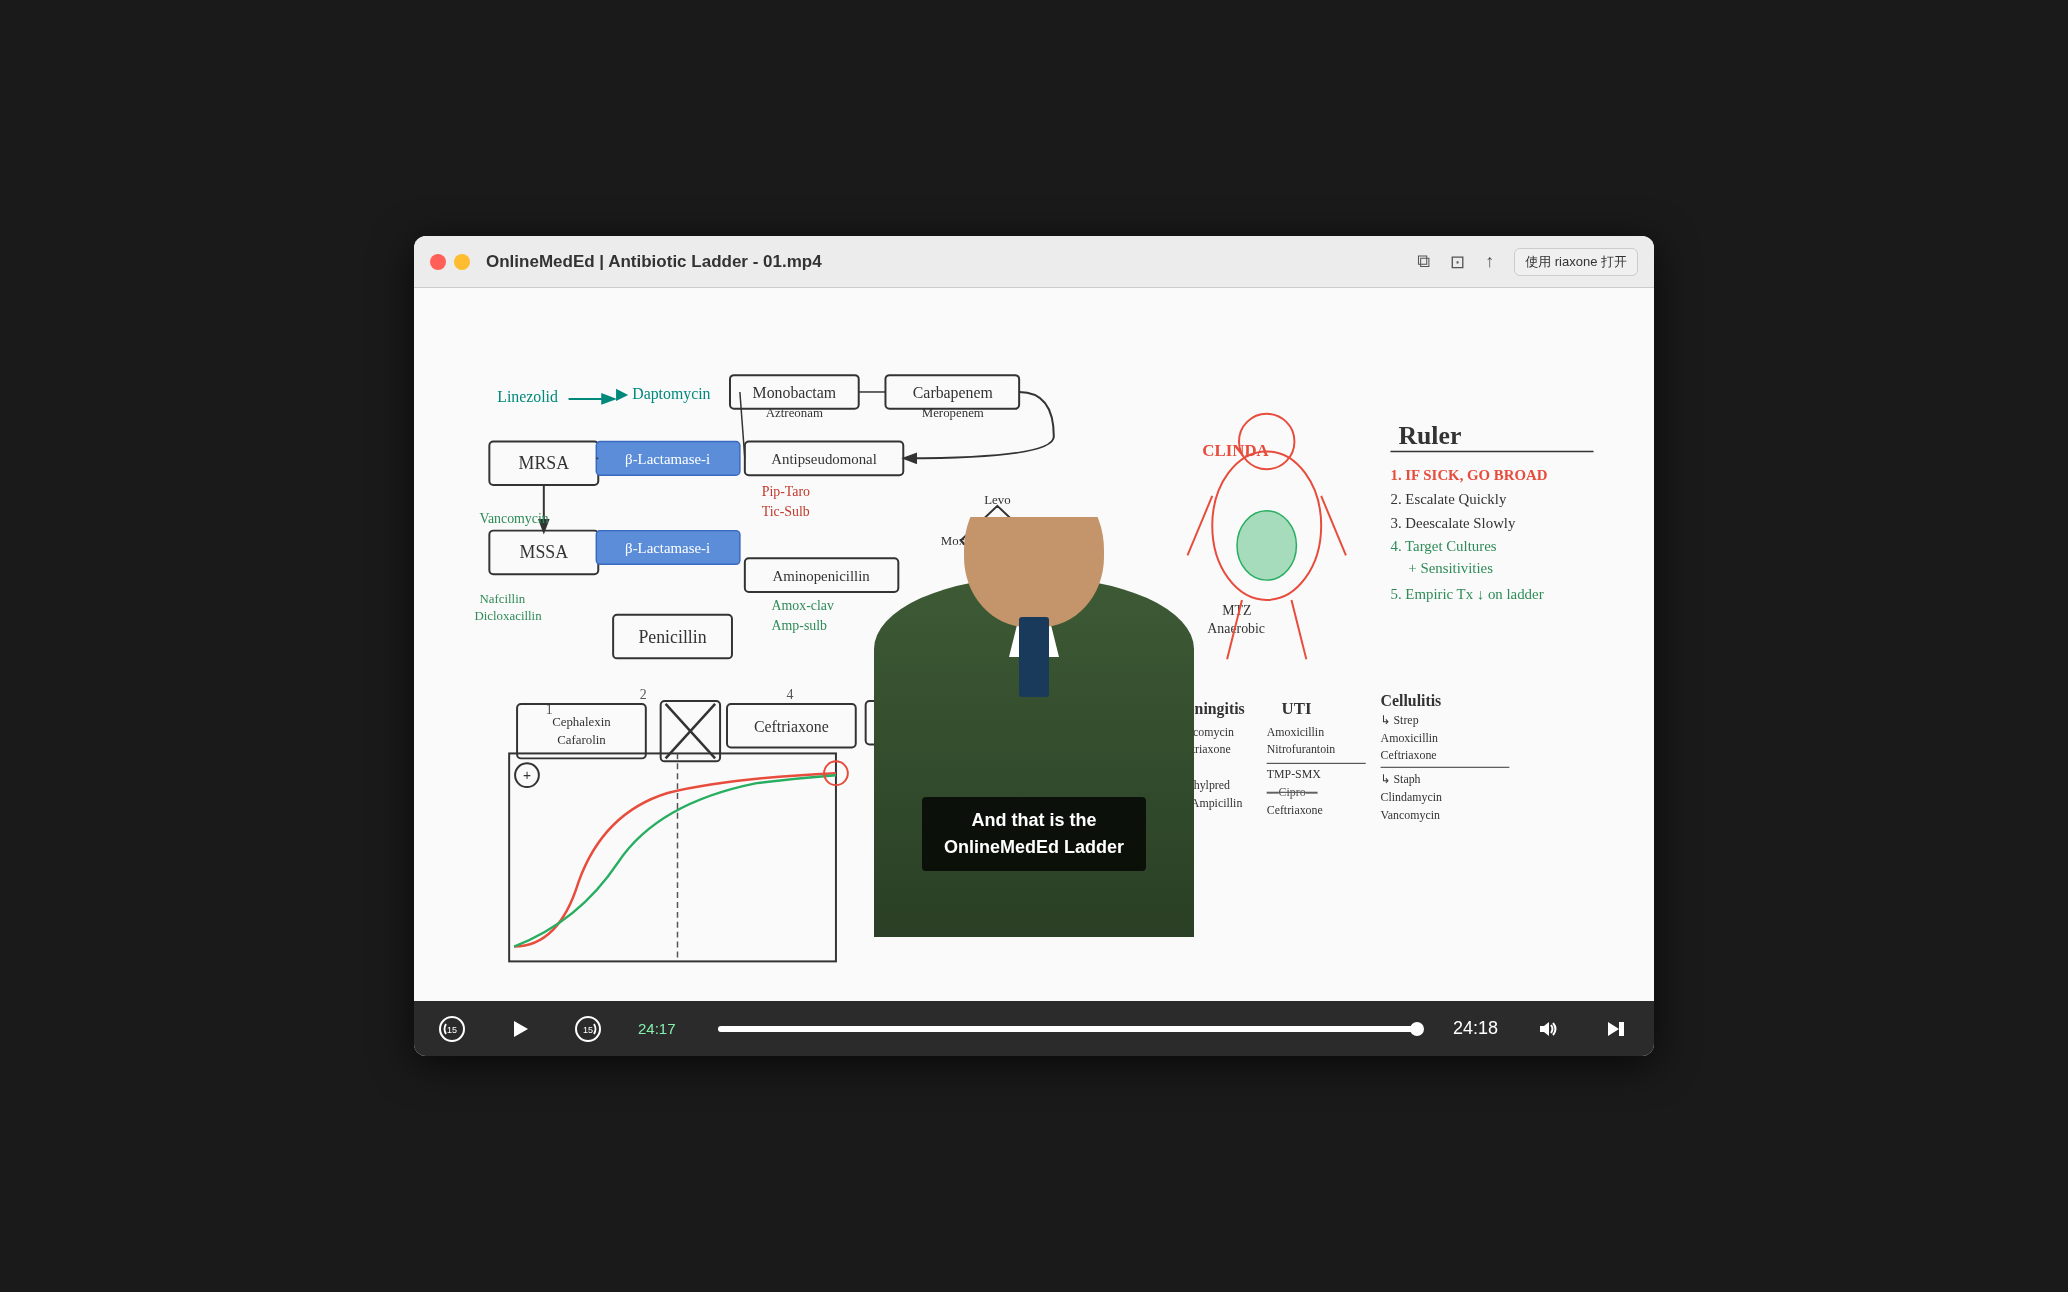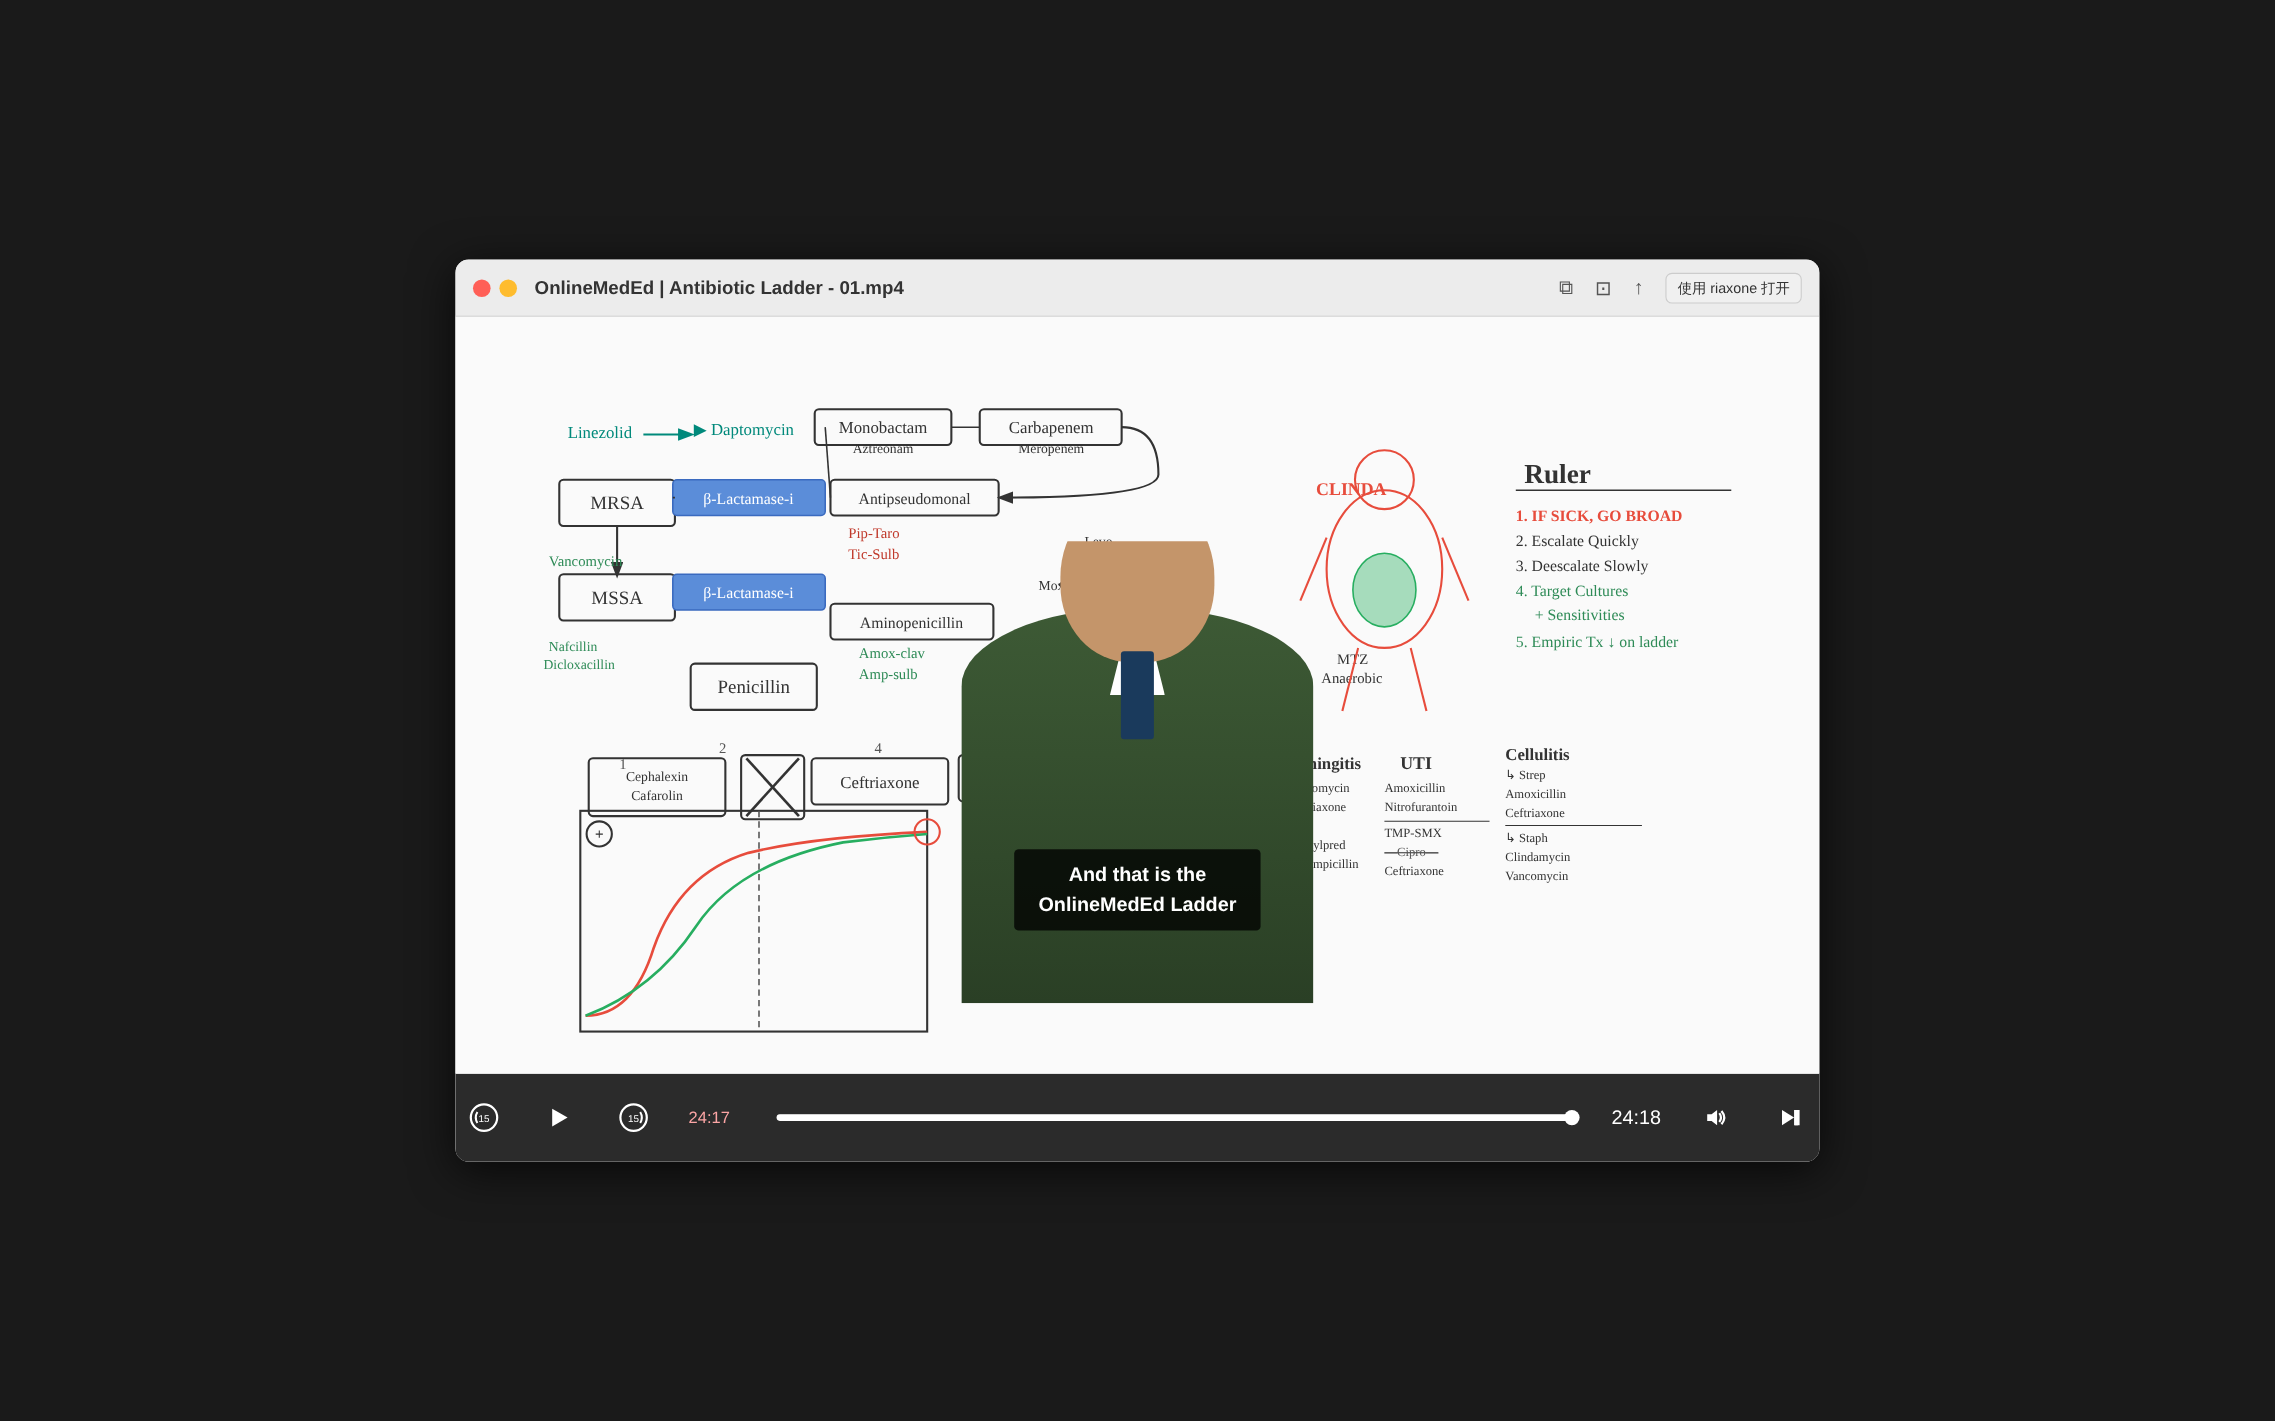--- a/index.html
+++ b/index.html
@@ -101,43 +101,43 @@
     .whiteboard-svg {
       position: absolute;
       top: 0; left: 0;
       width: 100%;
       height: 100%;
       pointer-events: none;
     }
 
     
     .controls {
-      height: 80px;
+      height: 55px;
       background: #2b2b2b;
       display: flex;
       align-items: center;
-      padding: 0 8px;
+      padding: 0 20px;
       gap: 32px;
       flex-shrink: 0;
     }
     .ctrl-btn {
       background: none;
       border: none;
       color: #fff;
       font-size: 20px;
       cursor: pointer;
       width: 36px;
       height: 36px;
       display: flex;
       align-items: center;
       justify-content: center;
       border-radius: 50%;
     }
     .time-display {
-      color: #fca5a5;
+      color: #86efac;
       font-size: 15px;
       font-weight: 500;
       min-width: 48px;
     }
     .progress-bar-container {
       flex: 1;
       height: 6px;
       background: #555;
       border-radius: 3px;
       position: relative;

